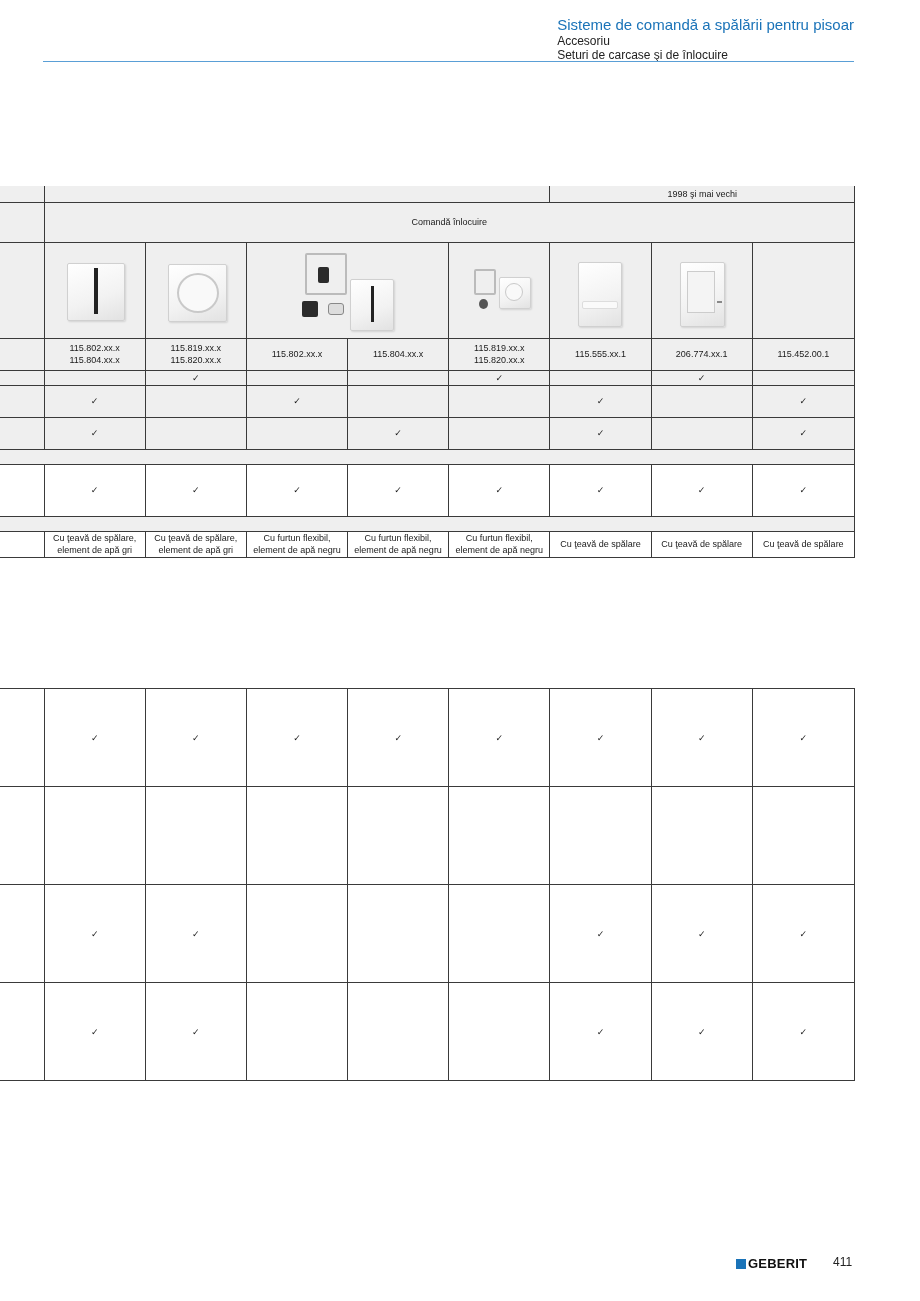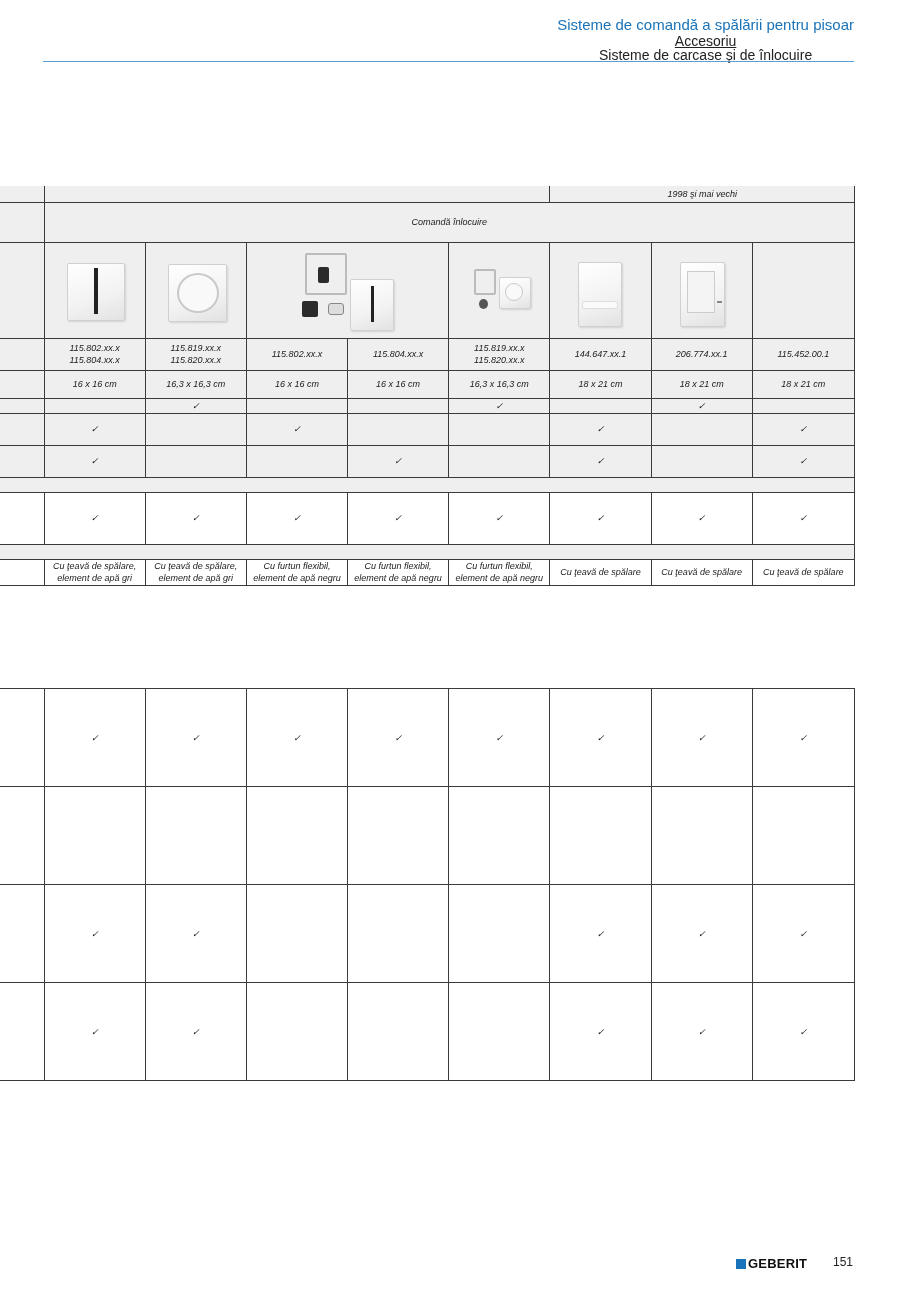--- a/index.html
+++ b/index.html
@@ -1,26 +1,26 @@
 <!DOCTYPE html>
 <html><head>
 <meta charset="utf-8">
 <style>
   html, body { margin: 0; padding: 0; background: #ffffff; }
   body { width: 920px; height: 1301px; position: relative; overflow: hidden;
          font-family: "Liberation Sans", sans-serif; color: #1a1a1a; }
 
   
-  .hdr { position: absolute; right: 66px; top: 16px; text-align: center; }
+  .hdr { position: absolute; right: 66px; top: 16px; text-align: left; }
   .hdr-title { font-size: 15px; color: #1a73b8; line-height: 18px; }
-  .hdr-sub { font-size: 14px; line-height: 14px; color: #222; text-decoration: underline; }
+  .hdr-sub { font-size: 12px; line-height: 14px; color: #222; }
   .hdr-rule { position: absolute; left: 43px; top: 61px; width: 811px; height: 1px; background: #5a9fd6; }
 
   
-  .tbl { position: absolute; left: 0; border-collapse: collapse; table-layout: fixed; font-style: italic; }
+  .tbl { position: absolute; left: 0; border-collapse: collapse; table-layout: fixed; }
   .tbl td { border: 1px solid #3a3a3a; padding: 0; text-align: center; vertical-align: middle;
             font-size: 9px; line-height: 12px; color: #1a1a1a; }
   .tbl td.lbl { border-left: none; }
   .g { background: #efefef; }
   .w { background: #ffffff; }
   .nb-top { border-top: none !important; }
   .ck { font-size: 10px; color: #222; }
 
   .img-cell { position: relative; }
   .prod { position: absolute; }
@@ -38,21 +38,21 @@
   .logo-sq { width: 10px; height: 10px; background: #1a73b8; margin-right: 2px; }
   .logo-txt { font-weight: bold; font-size: 13px; letter-spacing: 0.2px; color: #111; }
   .pg { position: absolute; left: 833px; top: 1255px; font-size: 12px; color: #222; }
 </style>
 </head>
 <body>
 
 <div class="hdr">
   <div class="hdr-title">Sisteme de comandă a spălării pentru pisoar</div>
   <div class="hdr-sub">Accesoriu</div>
-  <div class="hdr-sub">Sisteme de carcase şi de înlocuire</div>
+  <div class="hdr-sub">Seturi de carcase şi de înlocuire</div>
 </div>
 <div class="hdr-rule"></div>
 
 <table class="tbl" style="top:186px; width:855px;">
   <colgroup>
     <col style="width:44px">
       <col style="width:101px">
       <col style="width:101px">
       <col style="width:101px">
       <col style="width:101px">
@@ -116,34 +116,23 @@
     </td>
     <td class="g img-cell"></td>
   </tr>
   <tr style="height:32px">
     <td class="lbl g"></td>
     <td class="g"><span>115.802.xx.x</span><br><span>115.804.xx.x</span></td>
     <td class="g"><span>115.819.xx.x</span><br><span>115.820.xx.x</span></td>
     <td class="g">115.802.xx.x</td>
     <td class="g">115.804.xx.x</td>
     <td class="g"><span>115.819.xx.x</span><br><span>115.820.xx.x</span></td>
-    <td class="g">144.647.xx.1</td>
+    <td class="g">115.555.xx.1</td>
     <td class="g">206.774.xx.1</td>
     <td class="g">115.452.00.1</td>
-  </tr>
-  <tr style="height:28px">
-    <td class="lbl g"></td>
-    <td class="g">16 x 16 cm</td>
-    <td class="g">16,3 x 16,3 cm</td>
-    <td class="g">16 x 16 cm</td>
-    <td class="g">16 x 16 cm</td>
-    <td class="g">16,3 x 16,3 cm</td>
-    <td class="g">18 x 21 cm</td>
-    <td class="g">18 x 21 cm</td>
-    <td class="g">18 x 21 cm</td>
   </tr>
   <tr style="height:15px">
     <td class="lbl g"></td>
     <td class="g ck"></td>
     <td class="g ck">✓</td>
     <td class="g ck"></td>
     <td class="g ck"></td>
     <td class="g ck">✓</td>
     <td class="g ck"></td>
     <td class="g ck">✓</td>
@@ -259,13 +248,13 @@
     <td class="w ck">✓</td>
     <td class="w ck">✓</td>
   </tr>
 </tbody>
   </table>
 
 <div class="logo">
   <div class="logo-sq"></div>
   <span class="logo-txt">GEBERIT</span>
 </div>
-<div class="pg">151</div>
+<div class="pg">411</div>
 
 </body></html>

